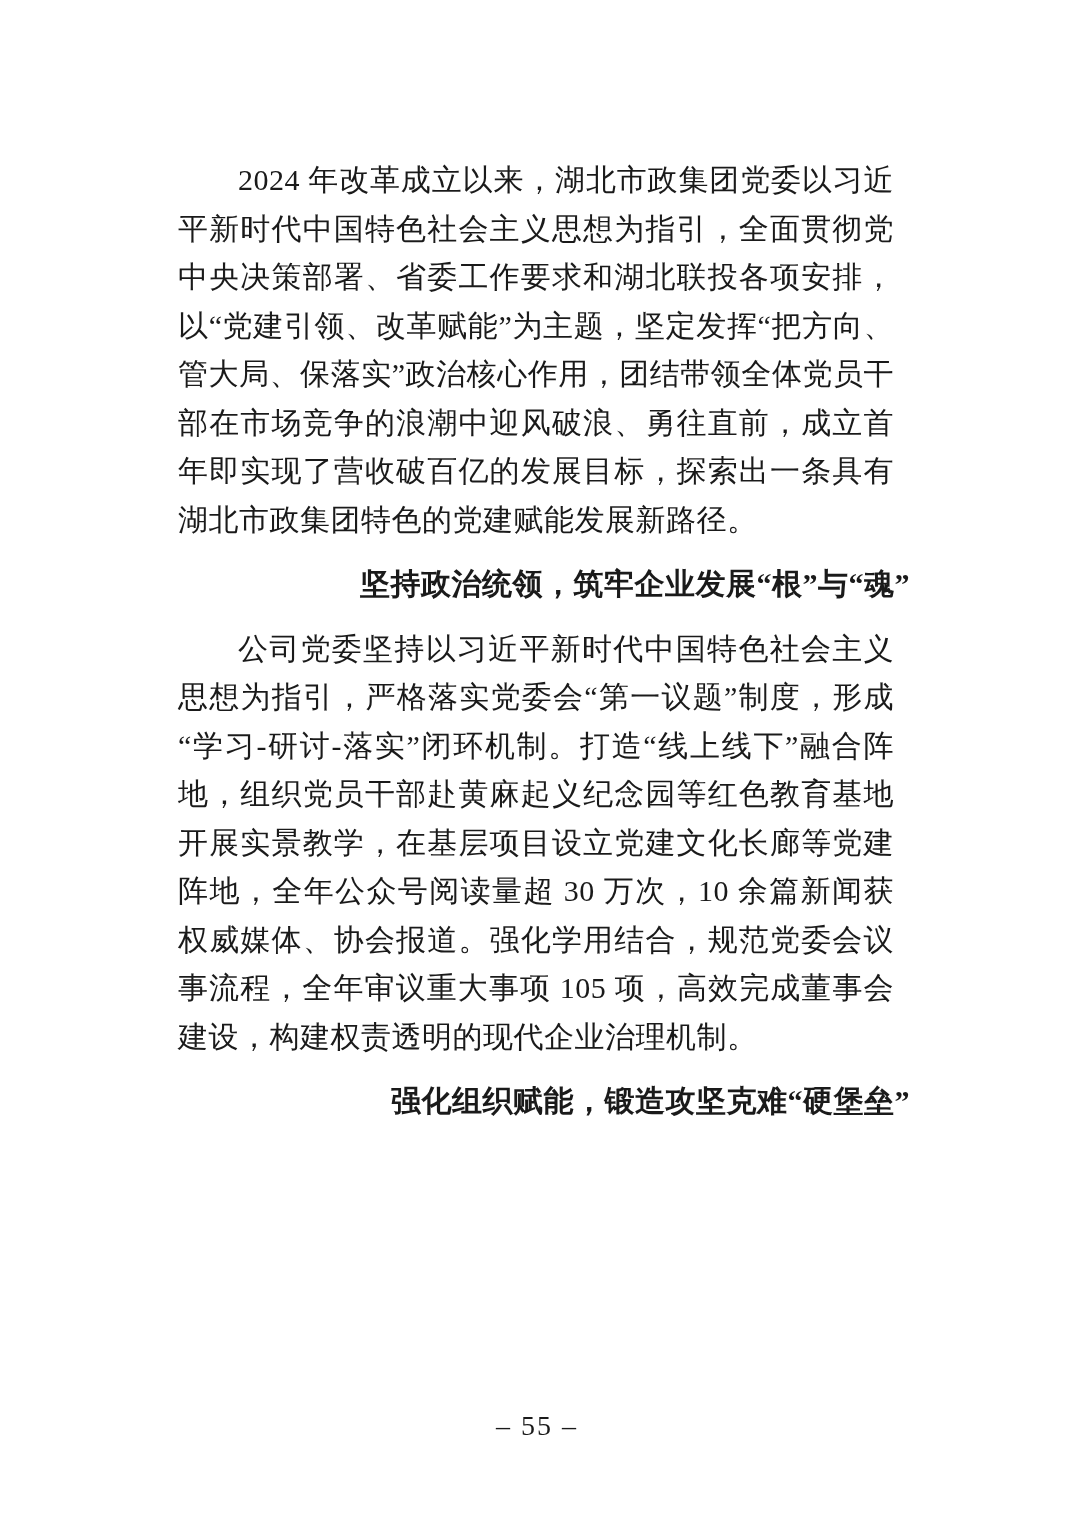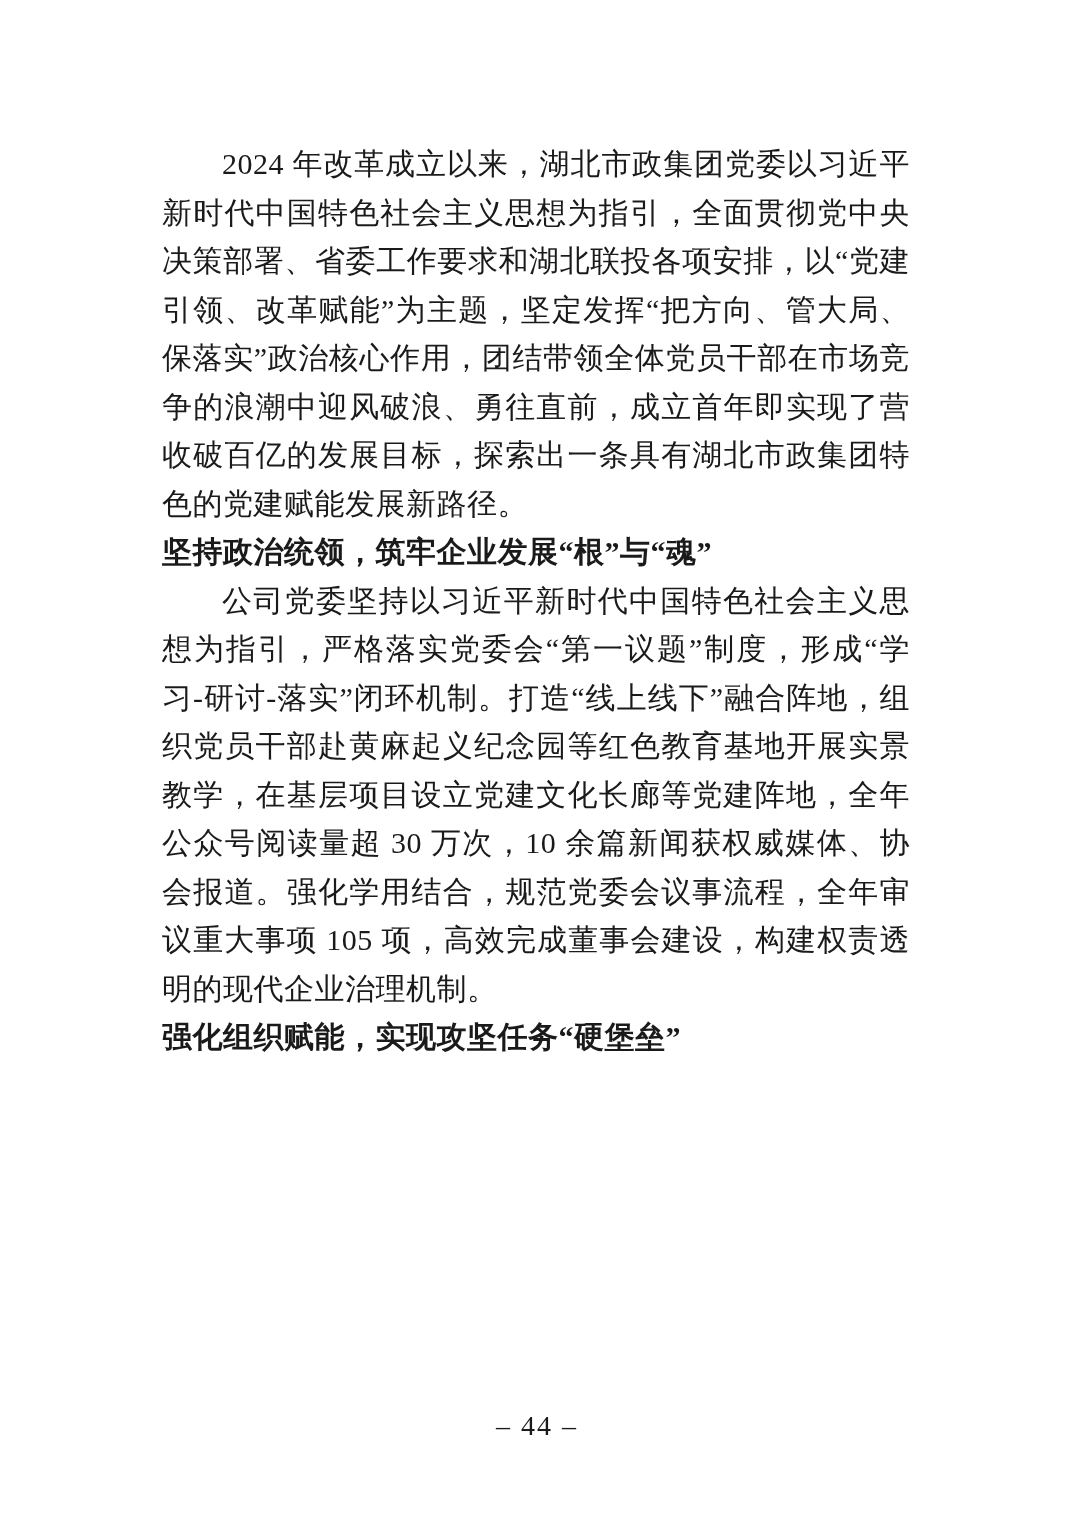--- a/index.html
+++ b/index.html
@@ -16,36 +16,36 @@
     font-family: "Liberation Serif", "DejaVu Serif", serif;
     color: #1a1a1a;
   }
   .content {
     position: absolute;
     left: 162px;
     top: 140px;
     width: 748px;
   }
   .para {
-    margin: 0;
+    margin: 16px;
     font-size: 30px;
     line-height: 48.5px;
     letter-spacing: 0.5px;
     text-align: justify;
     text-justify: inter-ideograph;
     text-indent: 2em;
     font-weight: 400;
   }
   .heading {
     margin: 0;
     font-size: 30px;
     line-height: 48.5px;
     letter-spacing: 0.5px;
     font-weight: 700;
-    text-align: left;
+    text-align: right;
     text-indent: 0;
   }
   .footer {
     position: absolute;
     top: 1410px;
     left: 0;
     width: 100%;
     text-align: center;
     font-size: 28px;
     letter-spacing: 2px;
@@ -57,19 +57,19 @@
 
 <div class="page">
 
   <div class="content">
     <p class="para">2024 年改革成立以来，湖北市政集团党委以习近平新时代中国特色社会主义思想为指引，全面贯彻党中央决策部署、省委工作要求和湖北联投各项安排，以“党建引领、改革赋能”为主题，坚定发挥“把方向、管大局、保落实”政治核心作用，团结带领全体党员干部在市场竞争的浪潮中迎风破浪、勇往直前，成立首年即实现了营收破百亿的发展目标，探索出一条具有湖北市政集团特色的党建赋能发展新路径。</p>
 
     <h2 class="heading">坚持政治统领，筑牢企业发展“根”与“魂”</h2>
 
     <p class="para">公司党委坚持以习近平新时代中国特色社会主义思想为指引，严格落实党委会“第一议题”制度，形成“学习-研讨-落实”闭环机制。打造“线上线下”融合阵地，组织党员干部赴黄麻起义纪念园等红色教育基地开展实景教学，在基层项目设立党建文化长廊等党建阵地，全年公众号阅读量超 30 万次，10 余篇新闻获权威媒体、协会报道。强化学用结合，规范党委会议事流程，全年审议重大事项 105 项，高效完成董事会建设，构建权责透明的现代企业治理机制。</p>
 
-    <h2 class="heading">强化组织赋能，实现攻坚任务“硬堡垒”</h2>
+    <h2 class="heading">强化组织赋能，锻造攻坚克难“硬堡垒”</h2>
 
   </div>
 
-  <div class="footer">– 44 –</div>
+  <div class="footer">– 55 –</div>
 
 </div>
 
 </body></html>

